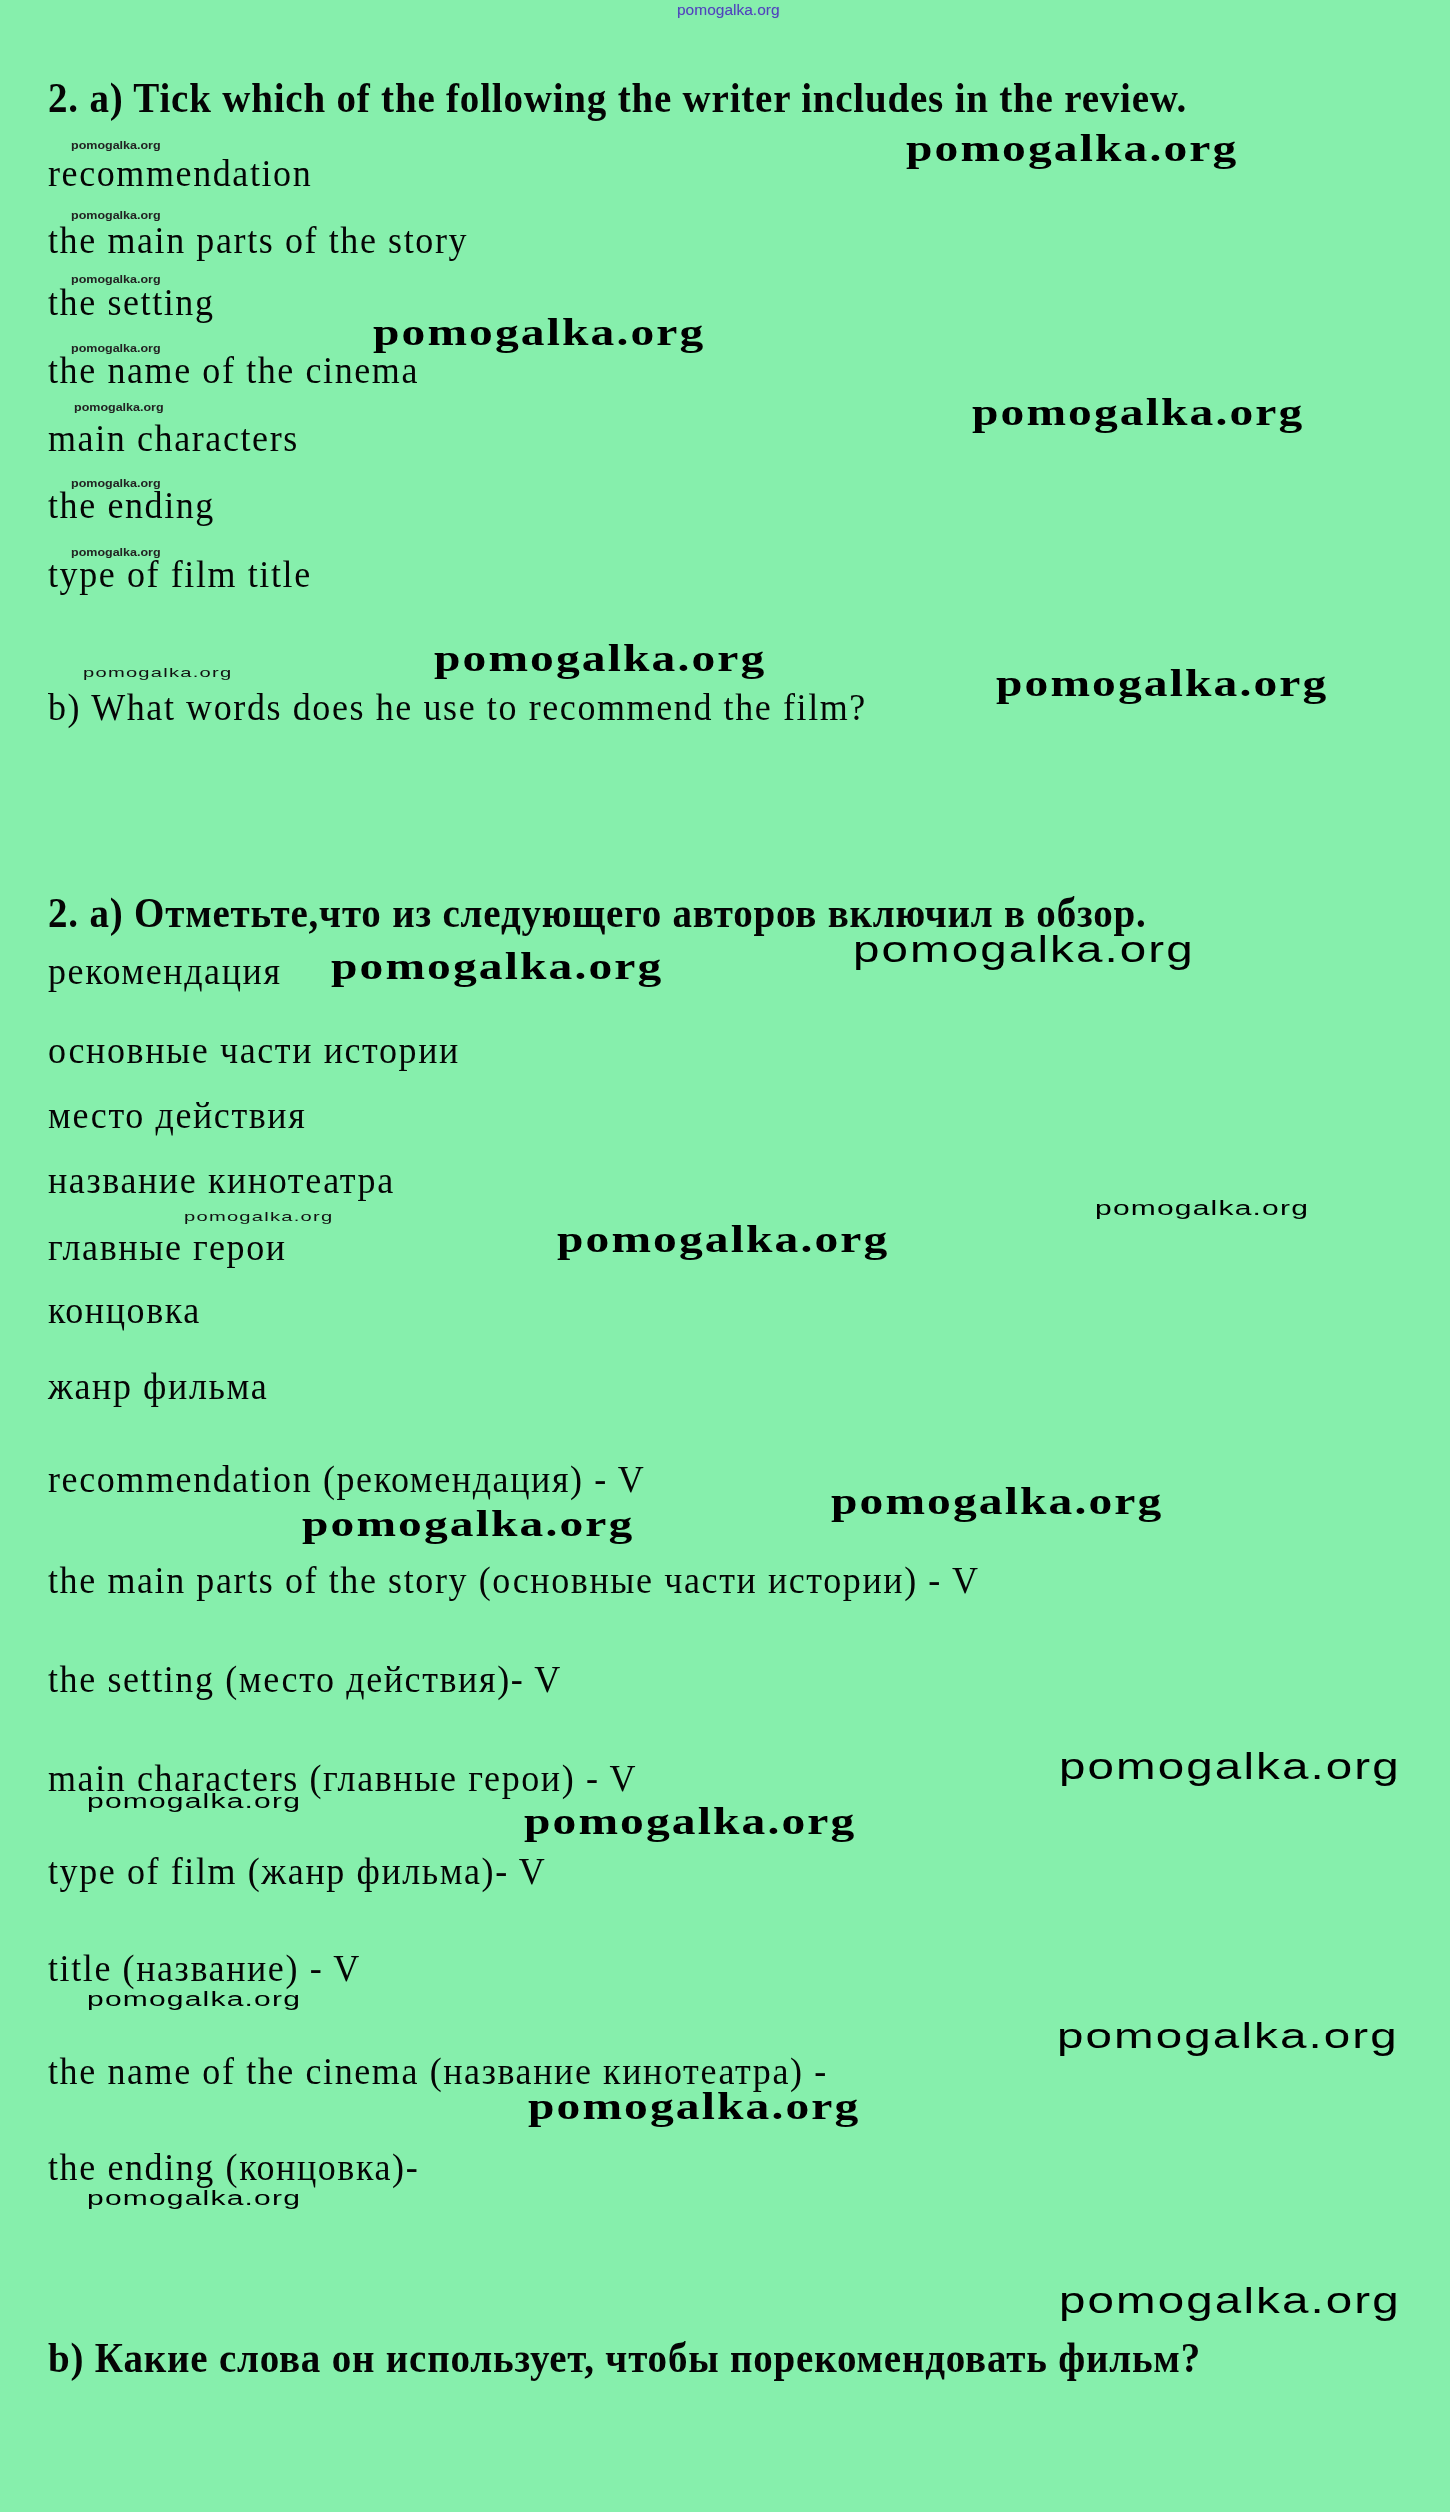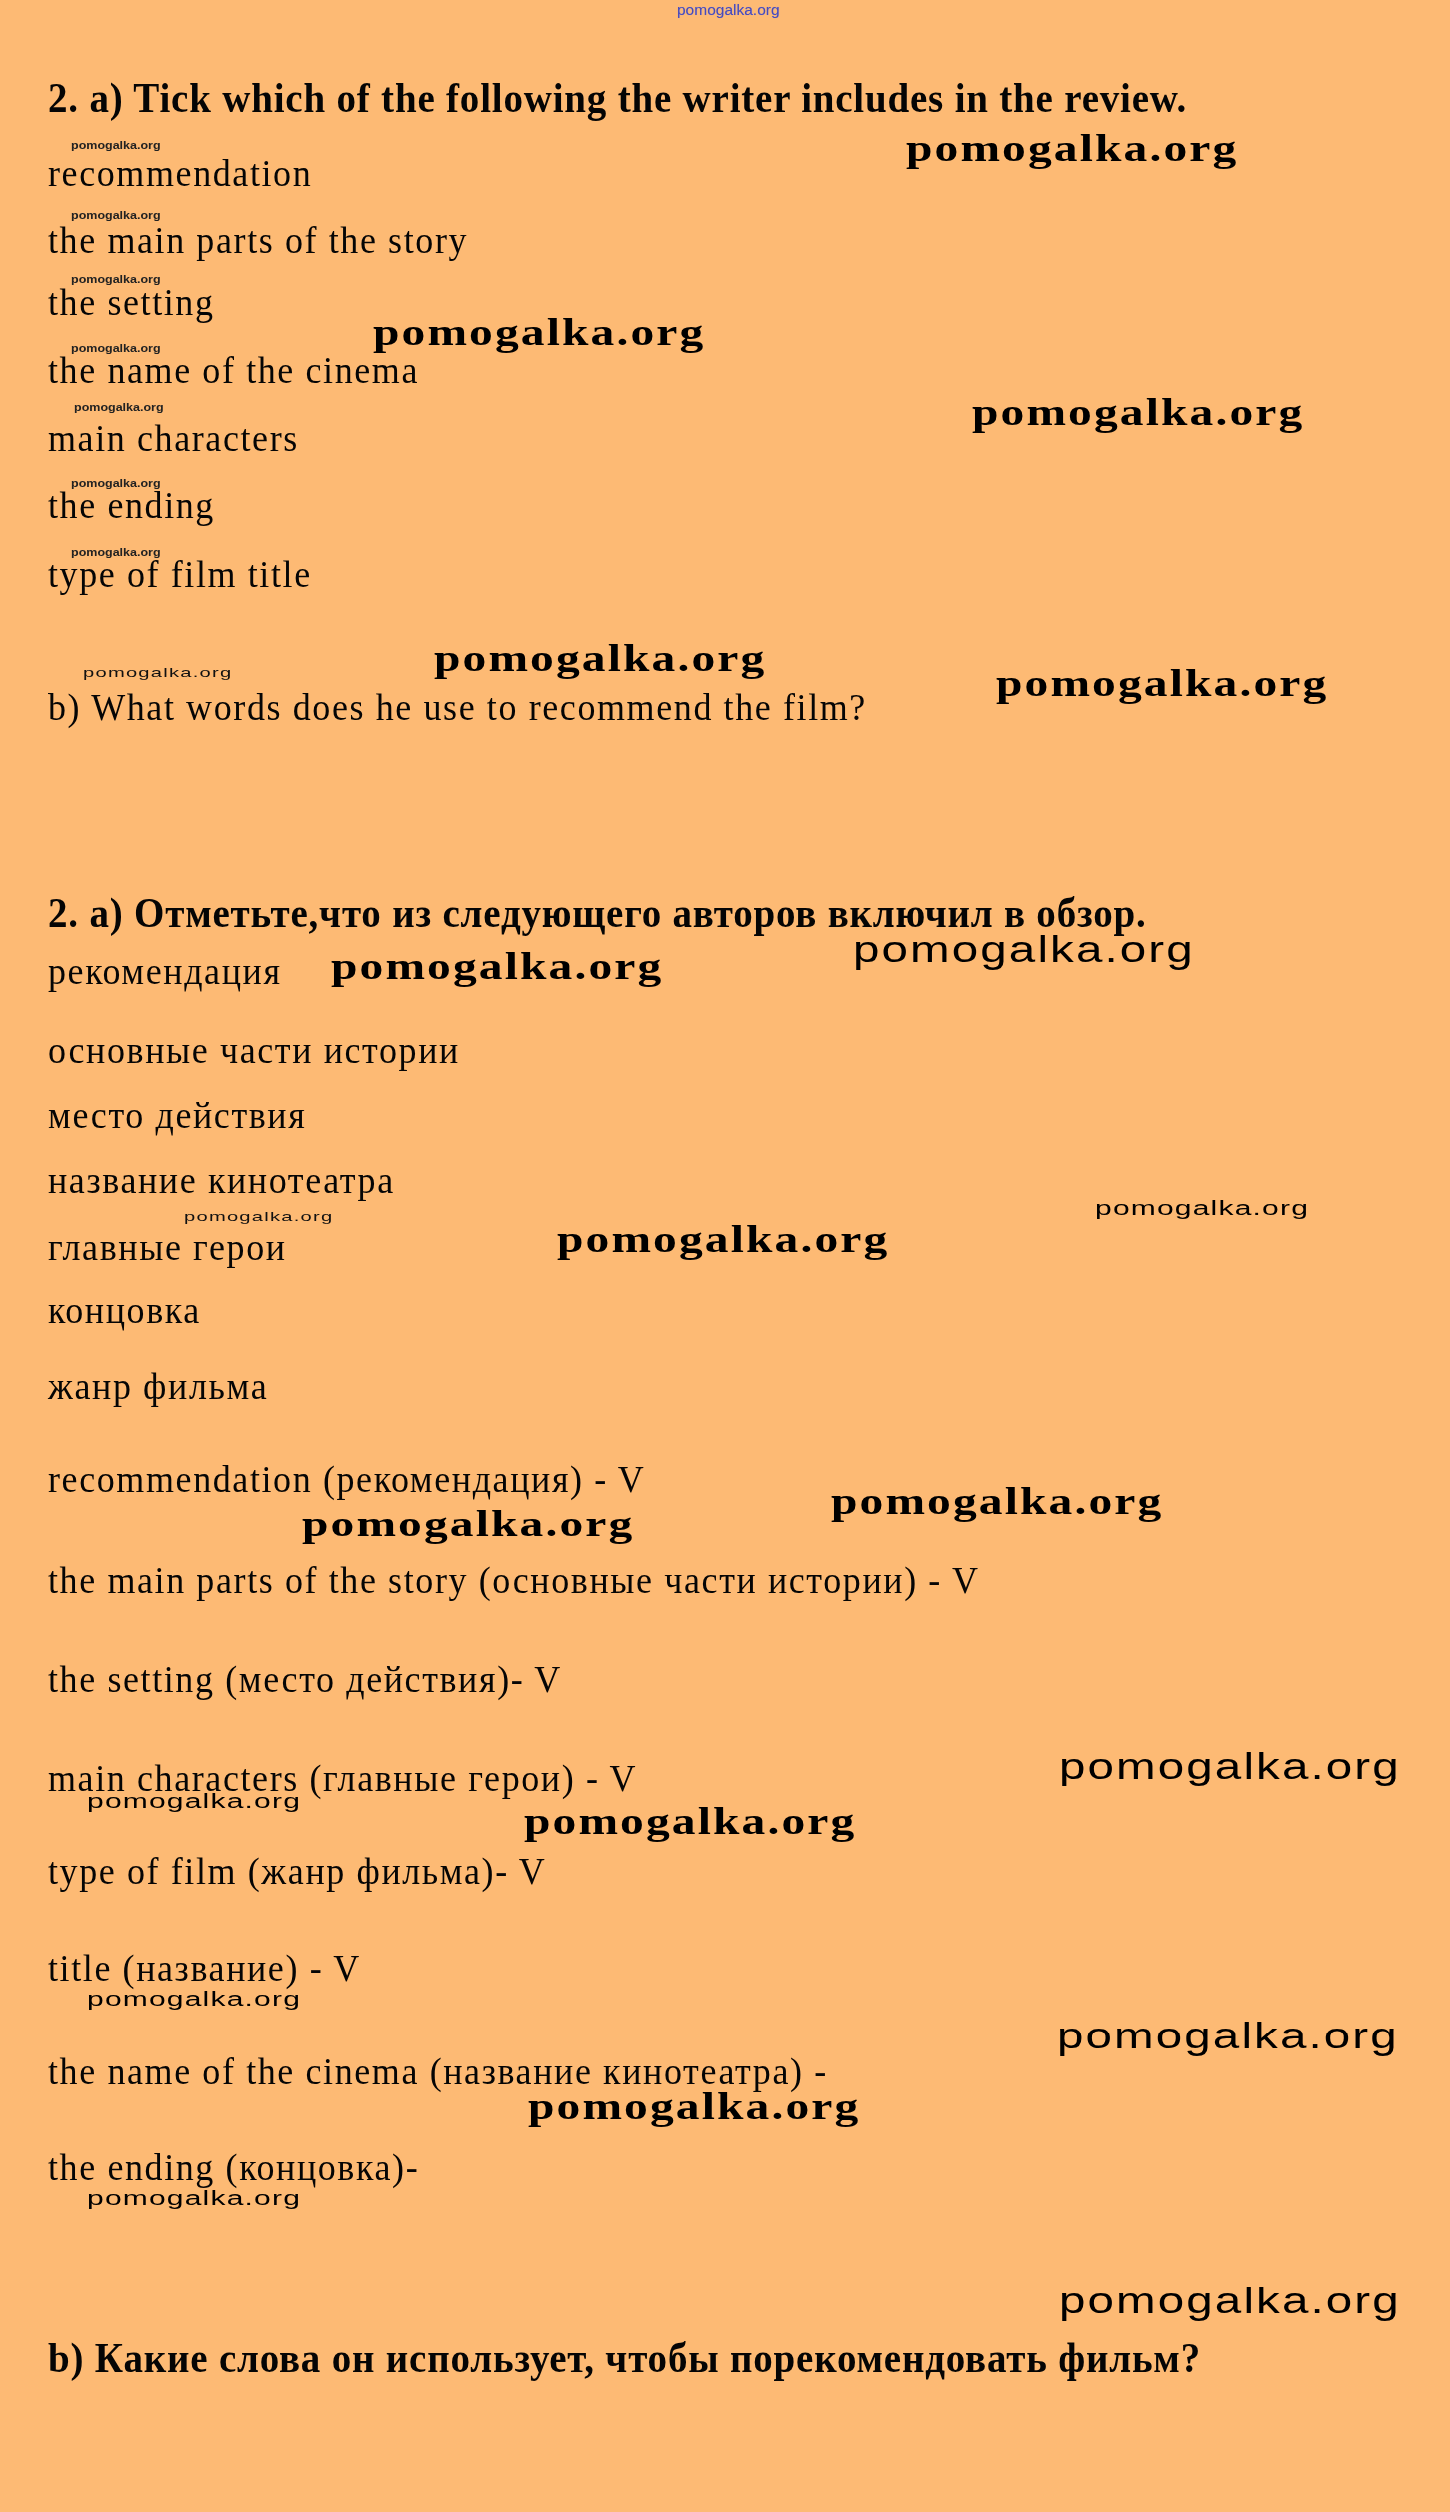--- a/index.html
+++ b/index.html
@@ -1,20 +1,20 @@
 <!DOCTYPE html>
 <html style="font-size:12.4px"><head>
 <meta charset="utf-8">
 <style>
   html, body { margin: 0; padding: 0; background: #ffffff; }
   .page {
     position: relative;
     width: 1450px;
     height: 2512px;
-    background: #fdba74;
+    background: #86efac;
     overflow: hidden;
     font-family: "Liberation Serif", serif;
   }
   
   .line {
     position: absolute;
     left: 48px;
     font-family: "Liberation Serif", serif;
     font-size: 36px;
     letter-spacing: 1.6px;

